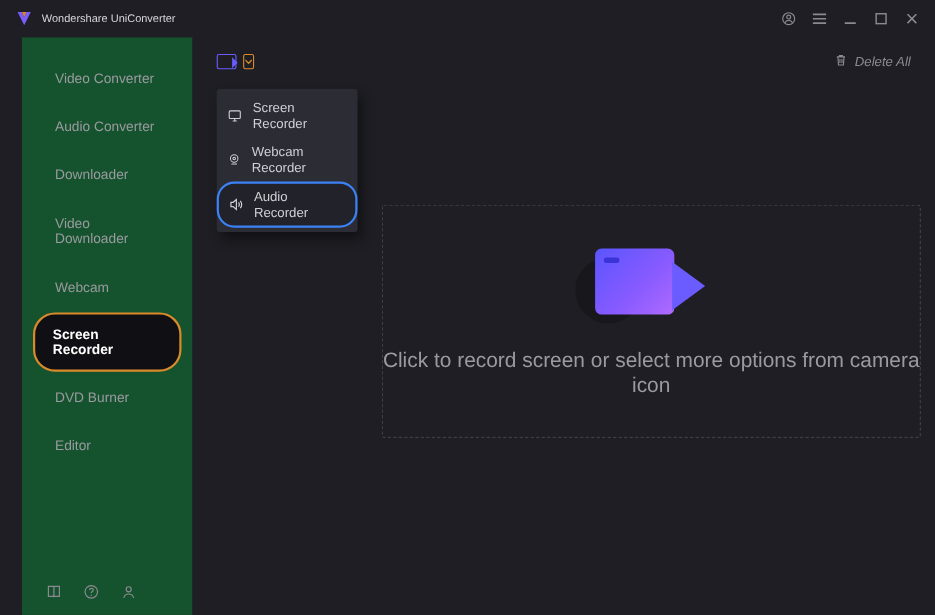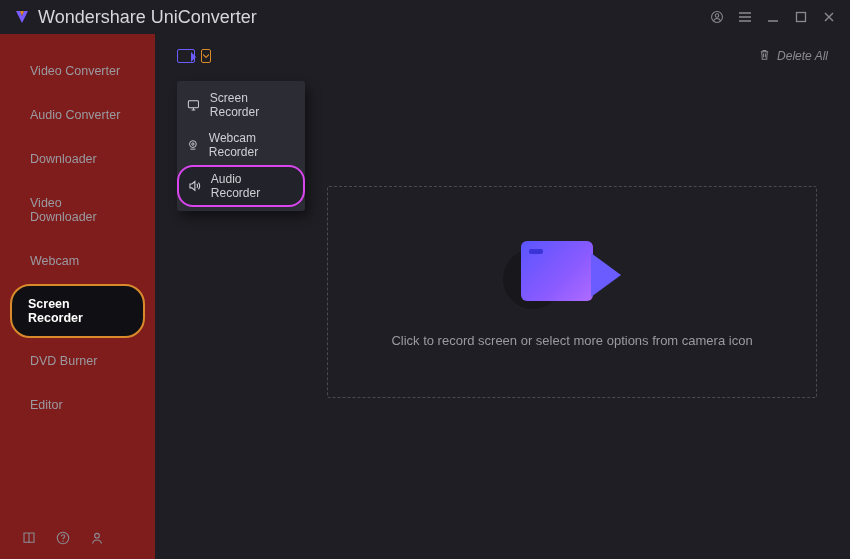--- a/index.html
+++ b/index.html
@@ -14,39 +14,40 @@
   }
   .titlebar {
     height: 34px;
     display: flex;
     align-items: center;
     padding: 0 14px;
     background: #1e1e24;
   }
   .brand {
     display: flex; align-items: center; gap: 8px;
-    font-size: 18px; color: #d6d6db; font-weight: 400;
+    font-size: 10px; color: #d6d6db; font-weight: 400;
   }
   .brand-logo {
     width: 16px; height: 16px;
   }
   .titlebar-right {
     margin-left: auto;
     display: flex; align-items: center; gap: 14px;
   }
   .title-ic { width: 14px; height: 14px; display:flex; align-items:center; justify-content:center; cursor:pointer; }
   .main {
     display: flex;
     height: calc(100% - 34px);
   }
   .sidebar {
     width: 155px;
-    background: #7f1d1d;
+    background: #14532d;
     display: flex; flex-direction: column;
     padding-top: 14px;
+    margin-left: 20px;
   }
   .sidebar-list { flex: 1; }
   .sidebar-item {
     padding: 14px 18px 14px 20px;
     font-size: 12.5px;
     color: #9a9aa0;
     cursor: pointer;
     border-radius: 18px;
     margin: 2px 10px 2px 10px;
   }
@@ -112,21 +113,21 @@
   }
   .dropdown-item {
     display: flex; align-items: center; gap: 10px;
     padding: 6px 12px 6px 10px;
     font-size: 12px;
     color: #cfcfd4;
     cursor: pointer;
   }
   .dropdown-item .dd-ic { width:14px; height:14px; display:flex; align-items:center; justify-content:center; }
   .dropdown-item.highlight {
-    border: 2px solid #d946ef;
+    border: 2px solid #3b82f6;
     border-radius: 16px;
     padding: 5px 10px 5px 8px;
     background: #22222a;
   }
 
   .delete-all {
     margin-left: auto;
     display: flex; align-items: center; gap: 6px;
     color: #8a8a90; font-size: 12px;
     cursor: pointer;
@@ -164,21 +165,21 @@
     width: 14px; height: 5px; background:#3a34d6; border-radius:2px;
   }
   .cam-lens {
     position:absolute; left:74px; top:16px;
     width: 0; height: 0;
     border: 22px solid transparent;
     border-left: 30px solid #6b5cff;
     border-right: 0;
   }
   .dz-text {
-    color: #9a9aa0; font-size: 13px; text-align:center;
+    color: #9a9aa0; font-size: 19px; text-align:center;
   }
 </style>
 </head>
 <body>
 
 <div class="titlebar">
   <div class="brand">
     <span class="brand-logo">
       <svg viewBox="0 0 16 16">
           <path d="M2 2 L8 14 L14 2 L10 2 L8 7 L6 2 Z" fill="#7a5cff"></path>

